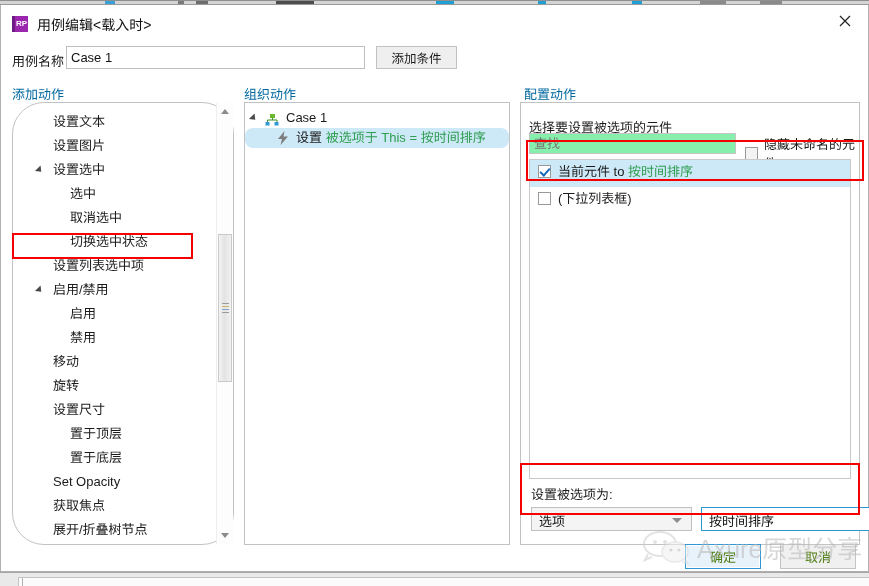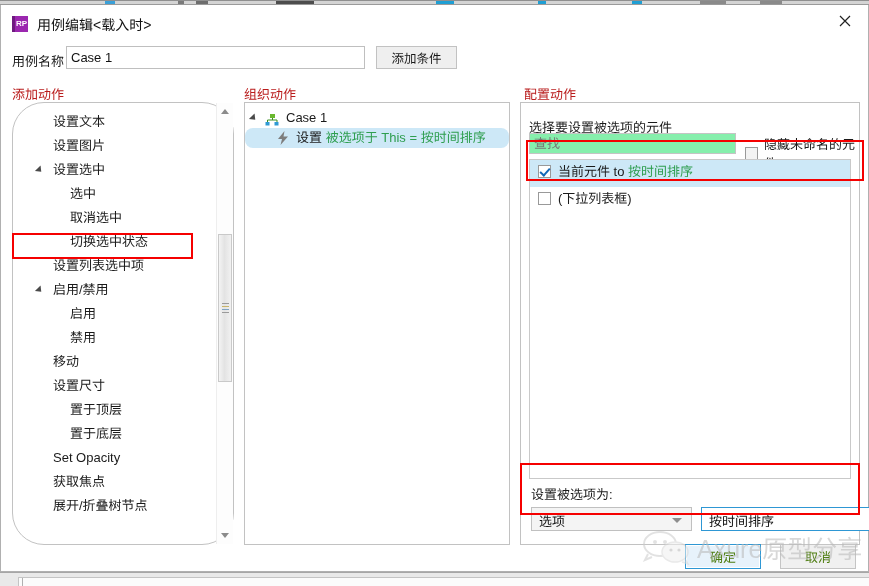--- a/index.html
+++ b/index.html
@@ -113,21 +113,21 @@
     font-size:12.5px; color:#1a1a1a;
     font-family:"Liberation Sans", sans-serif;
     cursor:pointer;
     padding:0;
   }
 
   
   .col-heading {
     position:absolute;
     font-size:13px;
-    color:#b91c1c;
+    color:#0369a1;
   }
   #heading-add-action   { left:11px;  top:79px; }
   #heading-org-action   { left:243px; top:79px; }
   #heading-cfg-action   { left:523px; top:79px; }
 
   
   .panel {
     position:absolute;
     background:#fff;
     border:1px solid #c2c2c2;
@@ -453,20 +453,23 @@
           <span class="lbl">启用/禁用</span>
         </div>
         <div class="tree-row lvl2">
           <span class="lbl">启用</span>
         </div>
         <div class="tree-row lvl2">
           <span class="lbl">禁用</span>
         </div>
         <div class="tree-row lvl1">
           <span class="lbl">移动</span>
+        </div>
+        <div class="tree-row lvl1">
+          <span class="lbl">旋转</span>
         </div>
         <div class="tree-row lvl1">
           <span class="lbl">设置尺寸</span>
         </div>
         <div class="tree-row lvl2">
           <span class="lbl">置于顶层</span>
         </div>
         <div class="tree-row lvl2">
           <span class="lbl">置于底层</span>
         </div>

